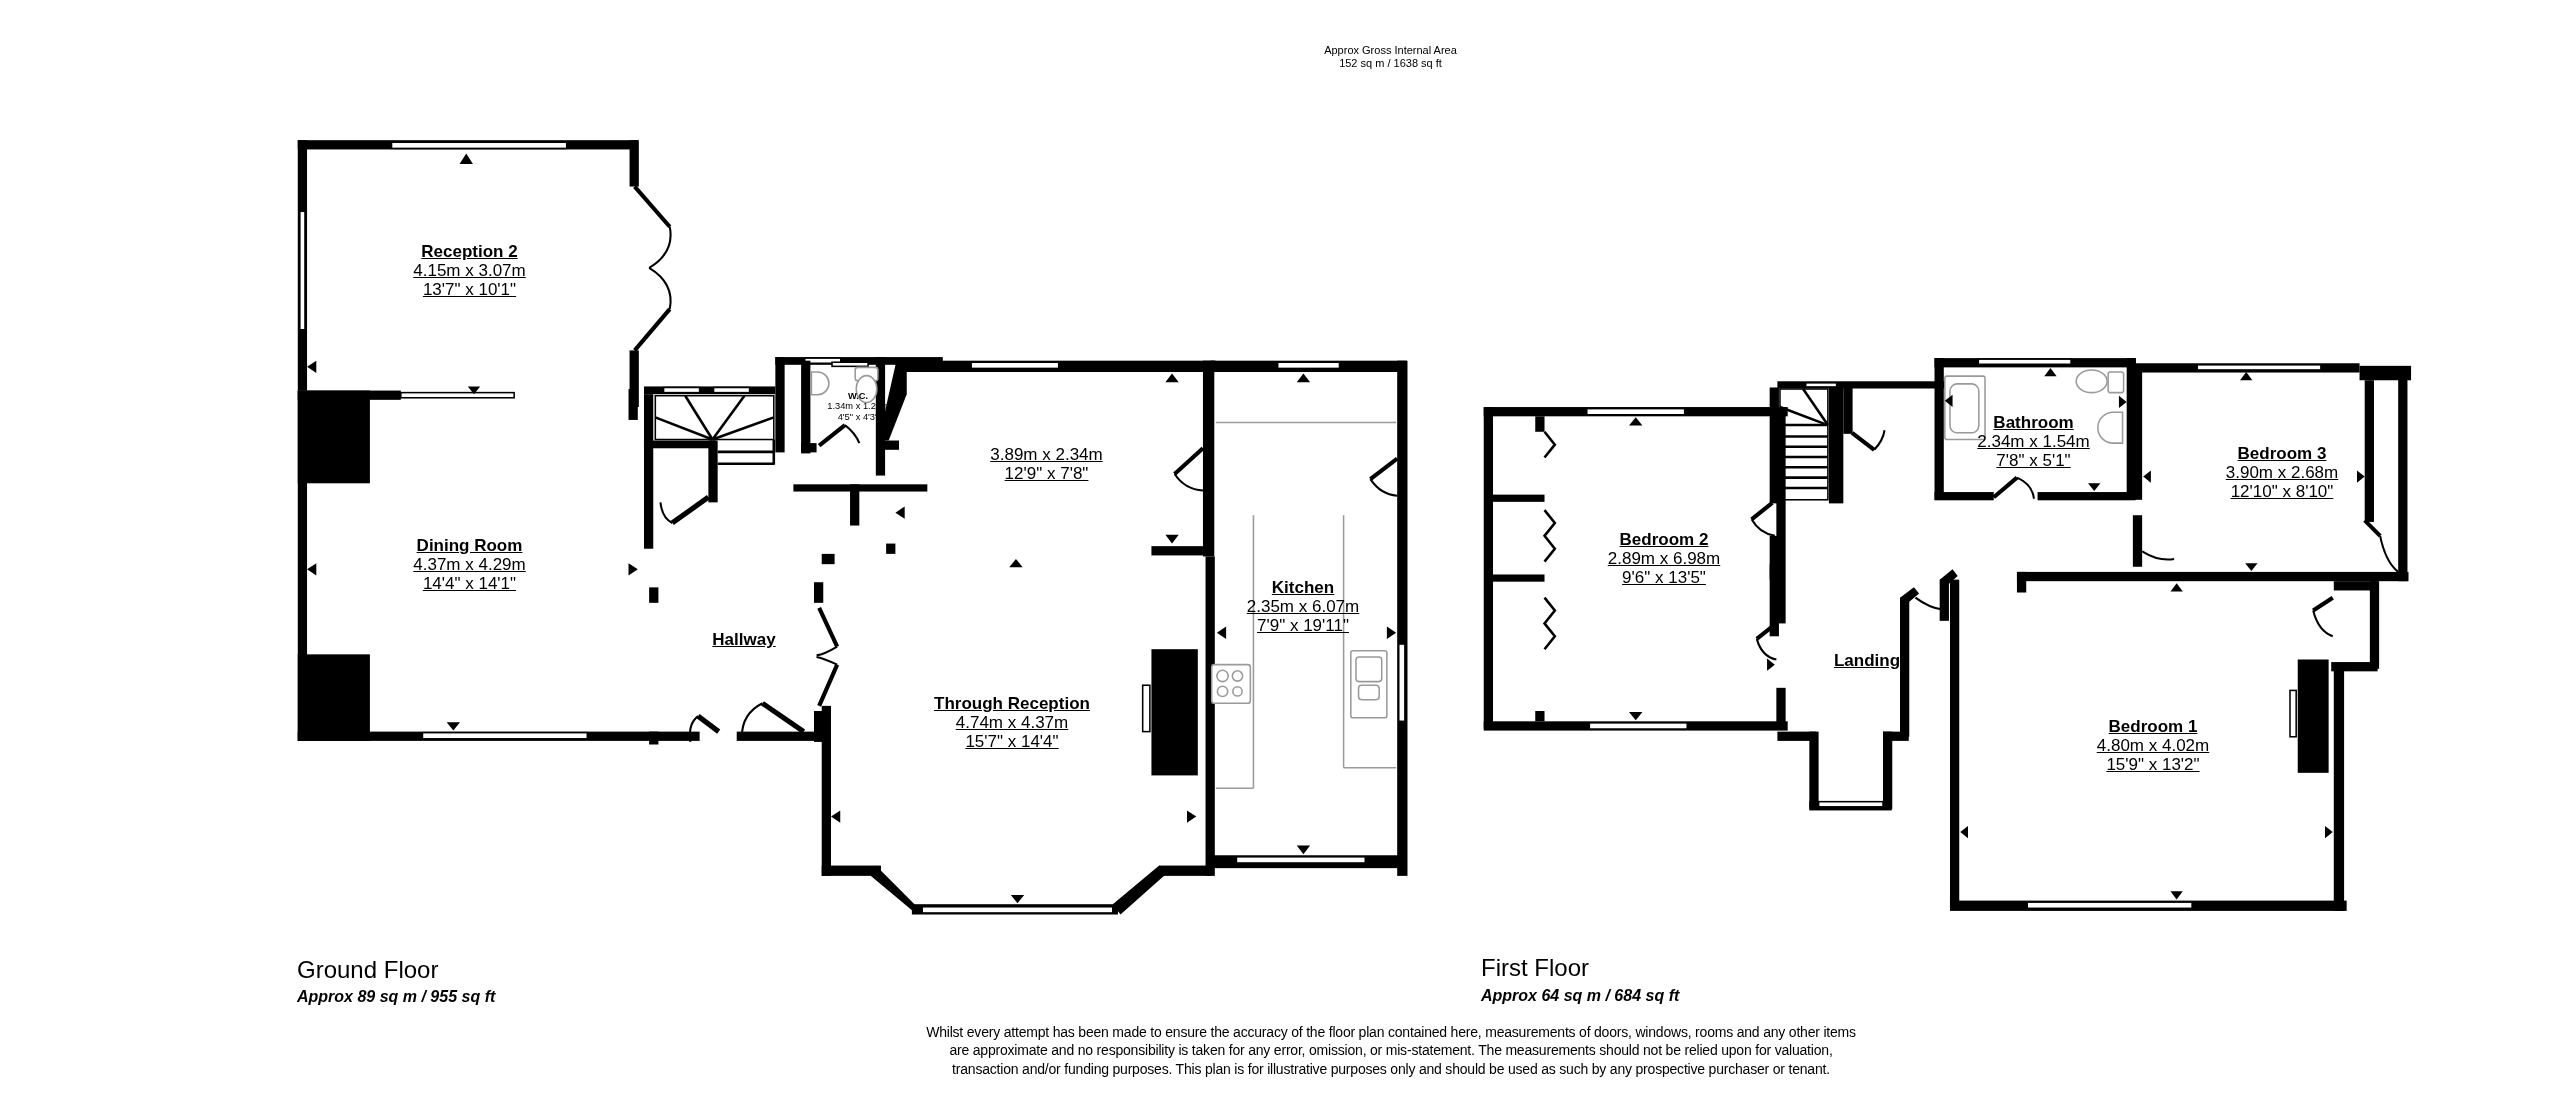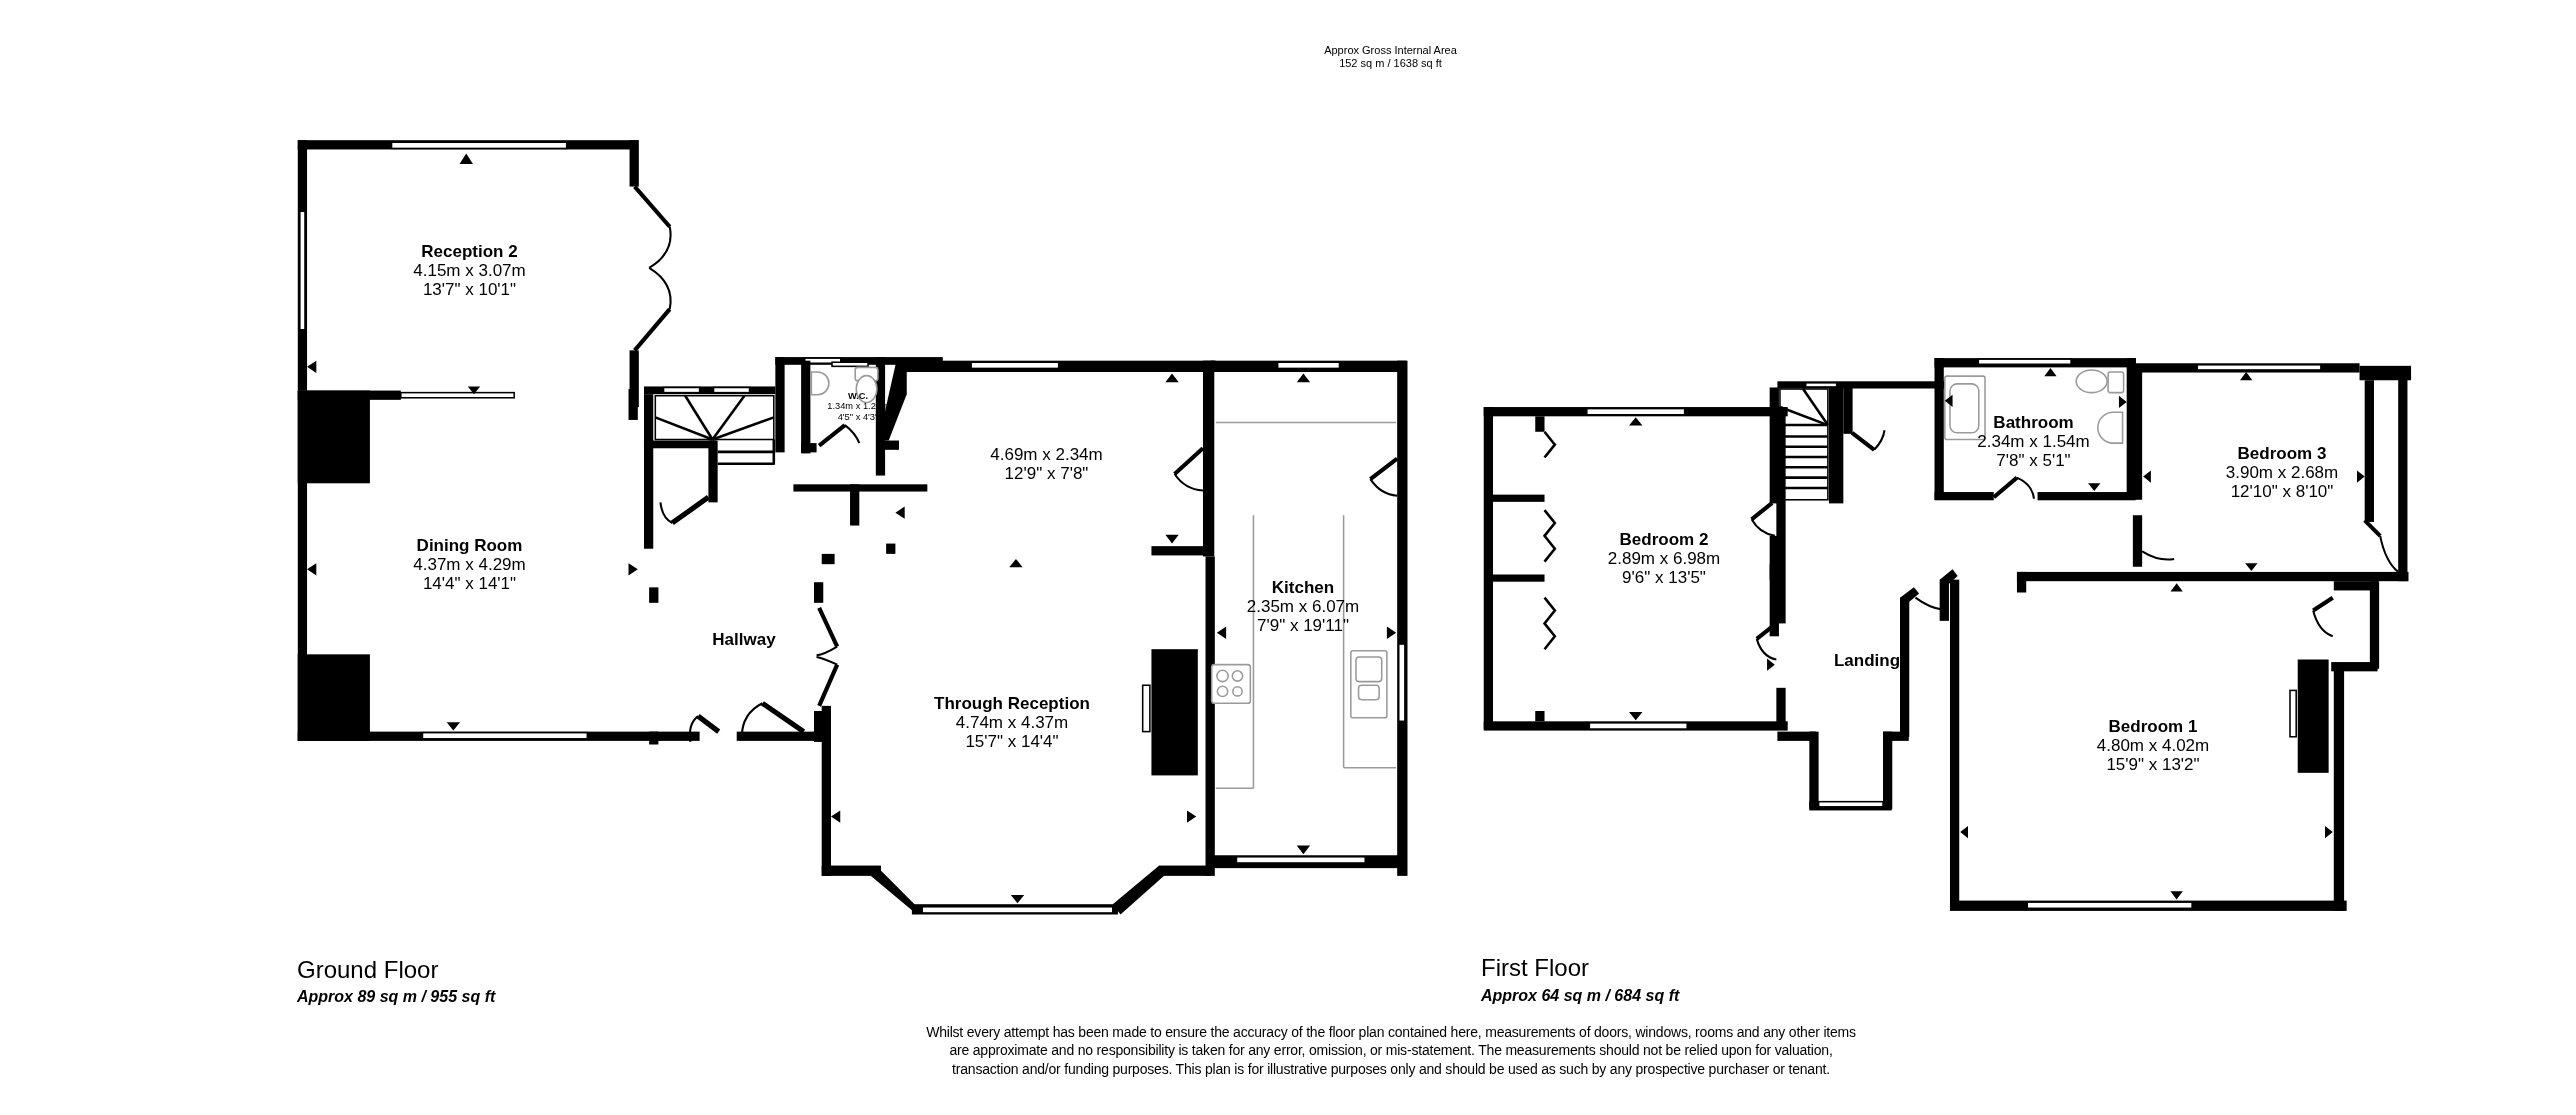--- a/index.html
+++ b/index.html
@@ -11,21 +11,21 @@
   .fix { fill: #fff; stroke: #9a9a9a; stroke-width: 3; }
   .fixl { stroke: #9a9a9a; stroke-width: 3; fill: none; }
   .stair { stroke: #000; stroke-width: 5; fill: none; }
   .door { stroke: #000; stroke-width: 16; fill: none; }
   .arc { stroke: #000; stroke-width: 4; fill: none; }
   .tri { fill: #000; }
 
   .lbl { position: absolute; text-align: center; white-space: nowrap; line-height: 1.12; }
   .lbl .name { font-weight: bold; display: block; }
   .lbl .dim { display: block; }
-  .room-lg { font-size: 17px; }
+  .room-lg { font-size: 17px; text-decoration: underline; }
   .room-sm { font-size: 9.3px; }
 
   .header { position: absolute; left: 1236px; top: 44px; width: 309px; text-align: center;
             font-weight: normal; font-size: 11px; line-height: 1.15; }
   .floor-title { position: absolute; font-size: 24px; }
   .floor-area  { position: absolute; font-size: 16px; font-weight: bold; font-style: italic; }
   .disclaimer { position: absolute; left: 922px; top: 1023px; width: 938px; text-align: center;
                 font-size: 14px; line-height: 1.32; font-stretch: condensed; letter-spacing: -0.2px; }
 </style>
 </head>
@@ -353,21 +353,21 @@
 </div>
 <div class="lbl room-lg" style="left:685px; top:630px; width:118px;">
   <span class="name">Hallway</span>
 </div>
 <div class="lbl room-sm" style="left:822px; top:391px; width:72px;">
   <span class="name">W.C.</span>
   <span class="dim">1.34m x 1.29m</span>
   <span class="dim">4'5" x 4'3"</span>
 </div>
 <div class="lbl room-lg" style="left:969px; top:445px; width:155px;">
-  <span class="dim">4.69m x 2.34m</span>
+  <span class="dim">3.89m x 2.34m</span>
   <span class="dim">12'9" x 7'8"</span>
 </div>
 <div class="lbl room-lg" style="left:927px; top:694px; width:170px;">
   <span class="name">Through Reception</span>
   <span class="dim">4.74m x 4.37m</span>
   <span class="dim">15'7" x 14'4"</span>
 </div>
 <div class="lbl room-lg" style="left:1231px; top:578px; width:144px;">
   <span class="name">Kitchen</span>
   <span class="dim">2.35m x 6.07m</span>

